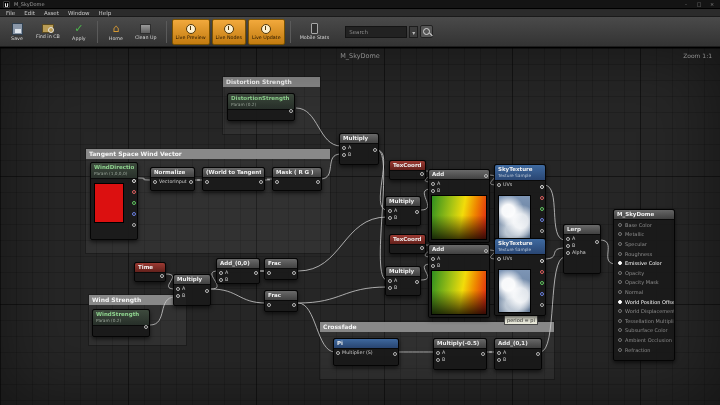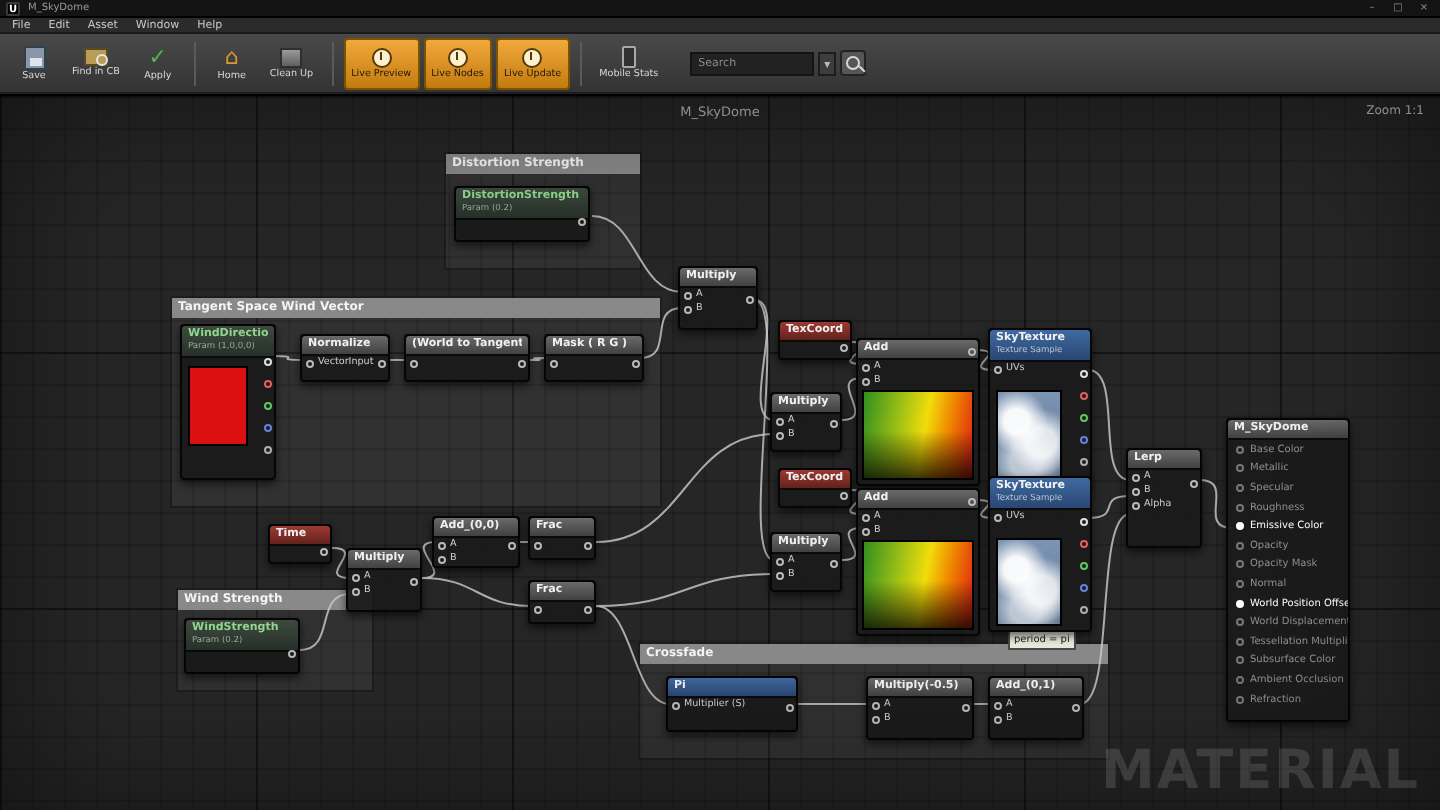--- a/index.html
+++ b/index.html
@@ -170,21 +170,20 @@
     <div class="search-wrap">
       <input class="search-input" placeholder="Search" style="">
       <div class="search-dd">▾</div>
       <div class="search-go"></div>
     </div>
   </div>
 
   <div class="canvas">
     <div class="graph-title">M_SkyDome</div>
     <div class="zoom-label">Zoom 1:1</div>
-    <div class="watermark">MATERIAL</div>
   <div class="comment" style="left: 222px; top: 28px; width: 99px; height: 59px;">
         <div class="comment-hdr">Distortion Strength</div>
       </div>
       <div class="comment" style="left: 85px; top: 100px; width: 246px; height: 106px;">
         <div class="comment-hdr">Tangent Space Wind Vector</div>
       </div>
       <div class="comment" style="left: 88px; top: 246px; width: 99px; height: 52px;">
         <div class="comment-hdr">Wind Strength</div>
       </div>
       <div class="comment" style="left: 319px; top: 273px; width: 236px; height: 59px;">

